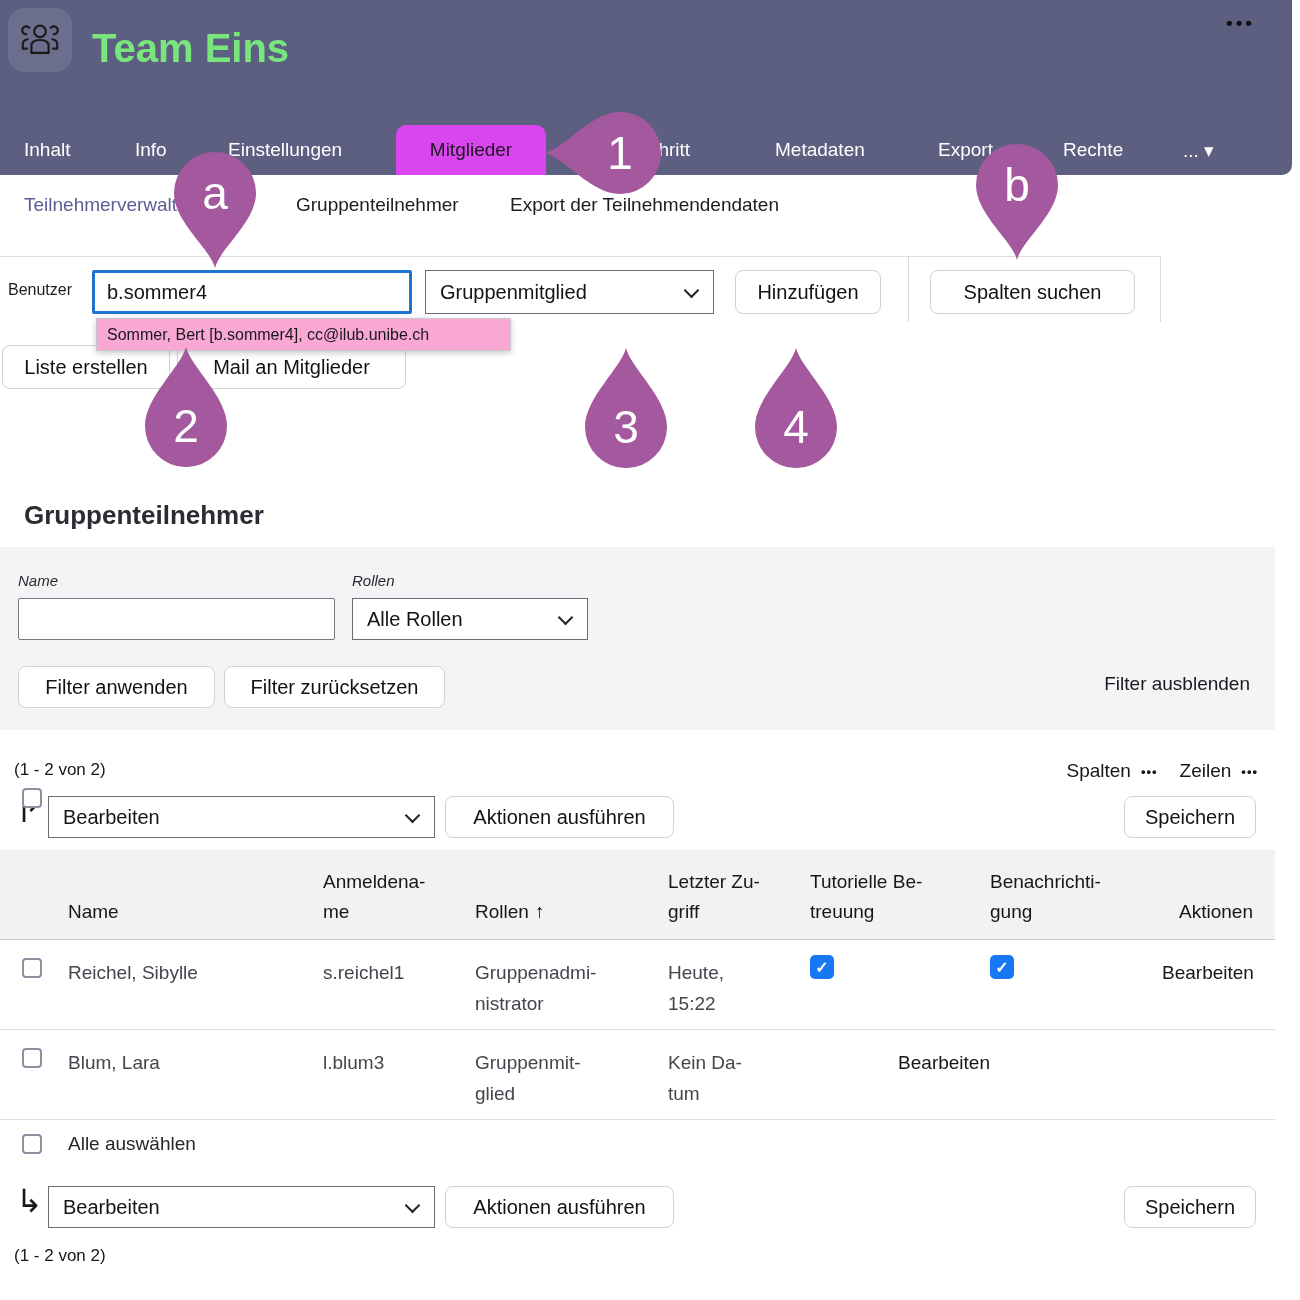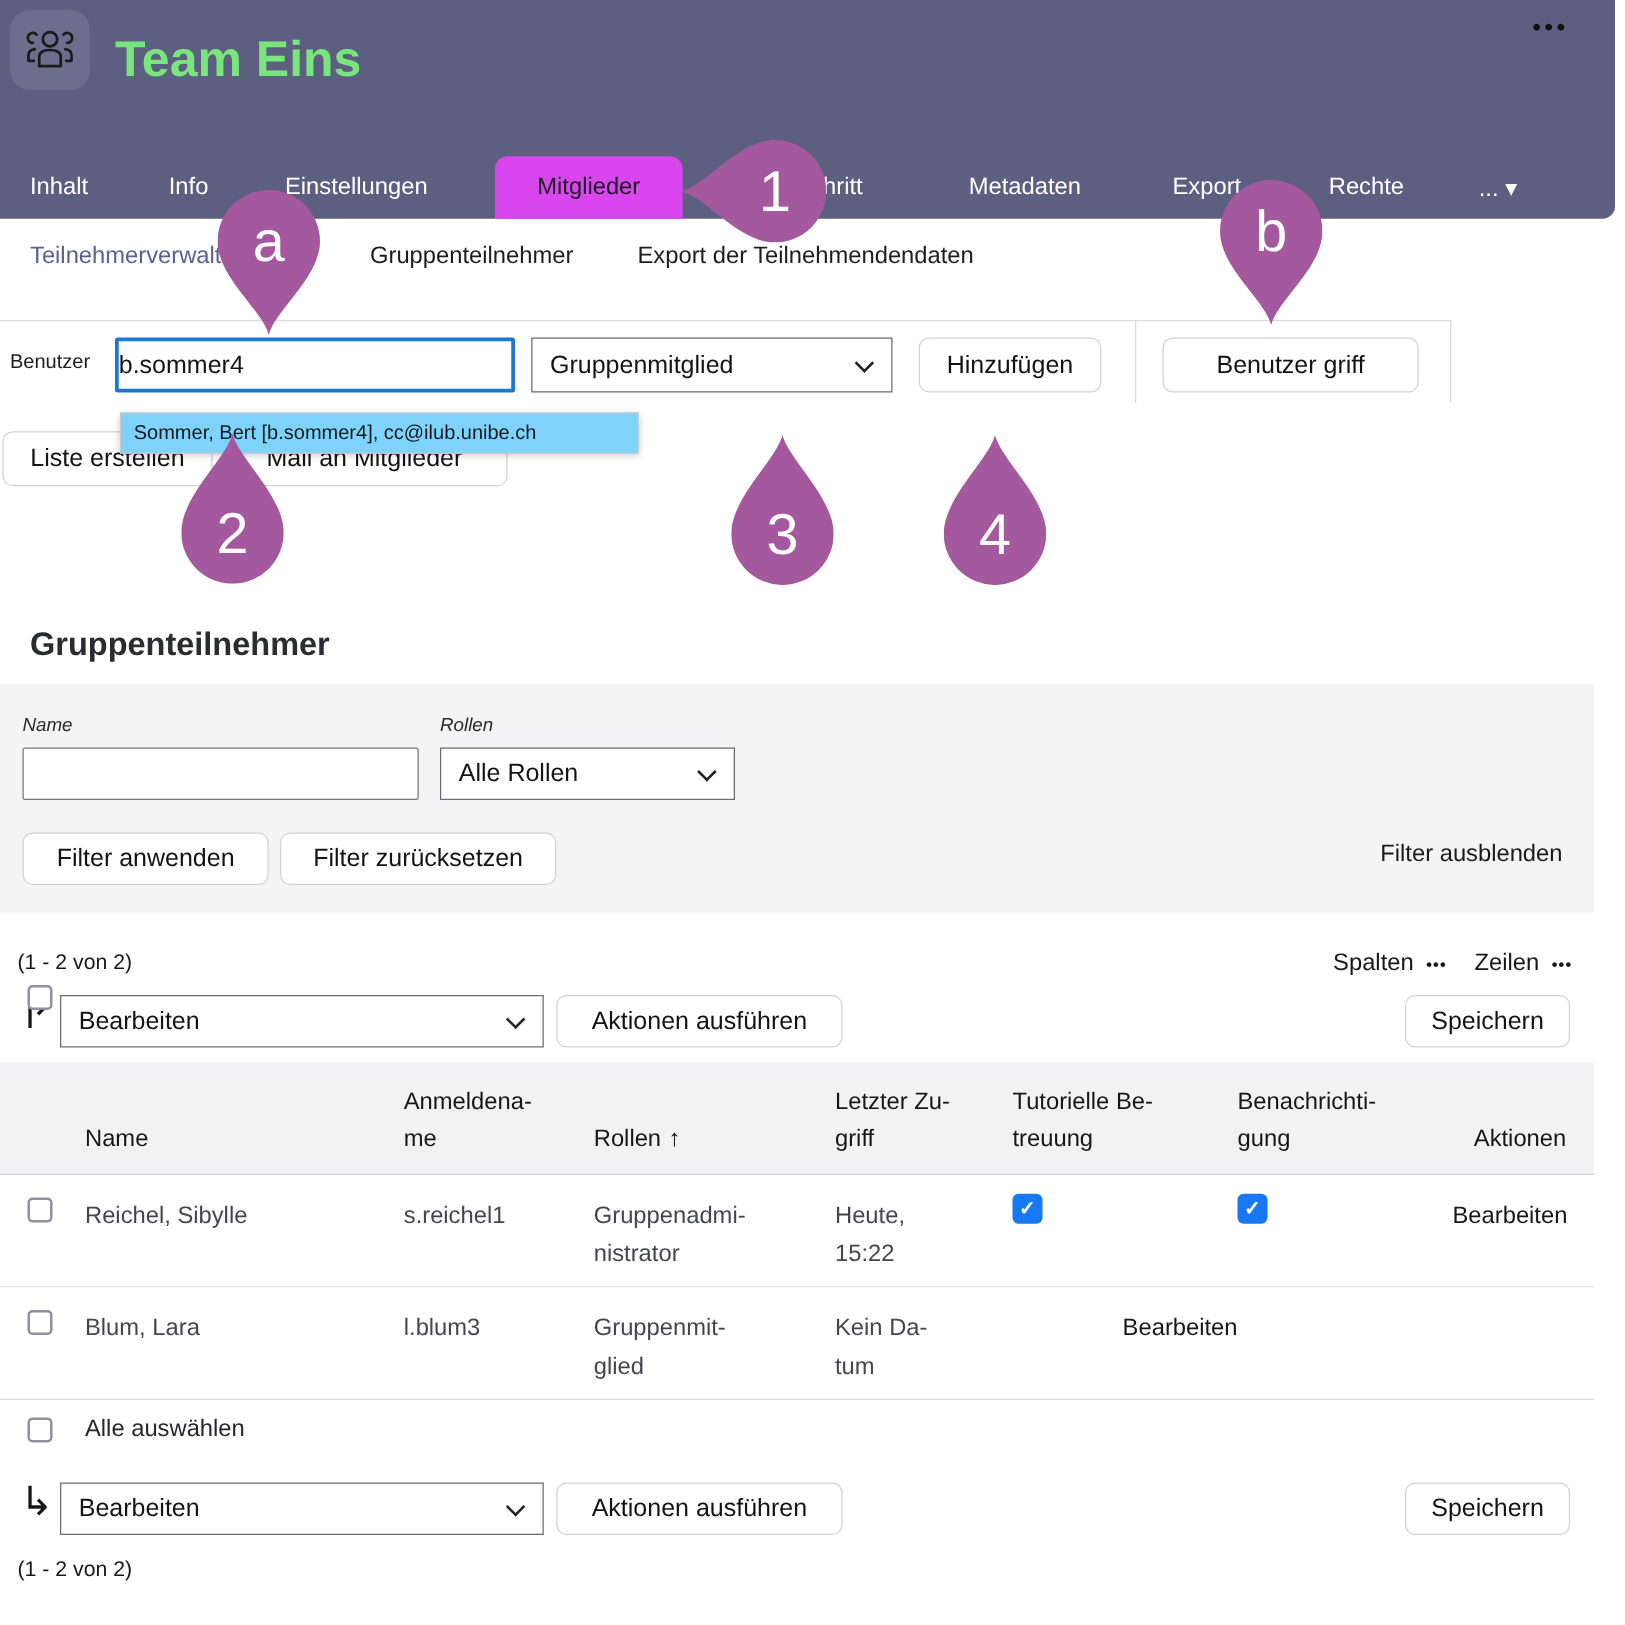--- a/index.html
+++ b/index.html
@@ -24,25 +24,25 @@
 
   .subtab{position:absolute;top:194px;font-size:19px;color:#1c1c22;cursor:pointer;white-space:nowrap;}
   .s-teil{left:24px;color:#5a5f93;} .s-gal{left:296px;} .s-exp{left:510px;}
 
   
   .hline{position:absolute;background:#dcdcdf;}
   .vline{position:absolute;background:#d9d9dc;}
   .lbl-benutzer{position:absolute;left:8px;top:281px;font-size:16px;color:#1c1c20;}
   .user-input{position:absolute;left:92px;top:270px;width:320px;height:44px;box-sizing:border-box;
               border:3px solid #1c76d2;border-radius:2px;background:#fff;font-size:20px;
-              font-family:"Liberation Sans",sans-serif;padding:0 0;color:#141416;}
+              font-family:"Liberation Sans",sans-serif;padding:0 12px;color:#141416;}
   .suggest{position:absolute;left:96px;top:318px;width:415px;height:33px;box-sizing:border-box;
-           background:#7dd3fc;border:1px solid #c9c9cd;box-shadow:0 2px 6px rgba(0,0,0,.22);
+           background:#f9a8d4;border:1px solid #c9c9cd;box-shadow:0 2px 6px rgba(0,0,0,.22);
            font-size:16px;display:flex;align-items:center;padding:0 10px;z-index:12;cursor:pointer;
-           white-space:nowrap;margin-top:12px;}
+           white-space:nowrap;}
   .fselect{position:absolute;box-sizing:border-box;background:#fff;border:1px solid #6b6b73;
            display:flex;align-items:center;font-size:20px;padding:0 14px;cursor:pointer;color:#141416;}
   .chev{position:absolute;right:16px;top:50%;width:9px;height:9px;margin-top:-7px;
         border-right:2px solid #222;border-bottom:2px solid #222;transform:rotate(45deg);}
   .sel-role{left:425px;top:270px;width:289px;height:44px;}
   .btn{position:absolute;box-sizing:border-box;background:#fff;border:1px solid #d2d2d6;
        border-radius:8px;font-size:20px;color:#131316;display:flex;align-items:center;
        justify-content:center;cursor:pointer;white-space:nowrap;}
   .b-add{left:735px;top:270px;width:146px;height:44px;}
   .b-search{left:930px;top:270px;width:205px;height:44px;}
@@ -148,21 +148,21 @@
 
   <span class="lbl-benutzer">Benutzer</span>
   <input class="user-input" value="b.sommer4" style="">
   <div class="suggest">Sommer, Bert [b.sommer4], cc@ilub.unibe.ch</div>
 
   <div class="fselect sel-role">
     <span>Gruppenmitglied</span>
     <span class="chev"></span>
   </div>
   <div class="btn b-add">Hinzufügen</div>
-  <div class="btn b-search">Benutzer griff</div>
+  <div class="btn b-search">Spalten suchen</div>
   <div class="btn b-liste">Liste erstellen</div>
   <div class="btn b-mail">Mail an Mitglieder</div>
 
   <svg class="marker" style="left:545px;top:112px;" width="116" height="82" viewBox="0 0 116 82">
     <path d="M0 41 C20 36 46 0 75 0 A41 41 0 1 1 75 82 C46 82 20 46 0 41 Z" fill="#a4589e"></path>
     <text x="75" y="57" text-anchor="middle">1</text>
   </svg>
   <svg class="marker" style="left:174px;top:152px;" width="82" height="116" viewBox="0 0 82 116">
     <path d="M41 116 C36 96 0 70 0 41 A41 41 0 1 1 82 41 C82 70 46 96 41 116 Z" fill="#a4589e"></path>
     <text x="41" y="57" text-anchor="middle">a</text>

